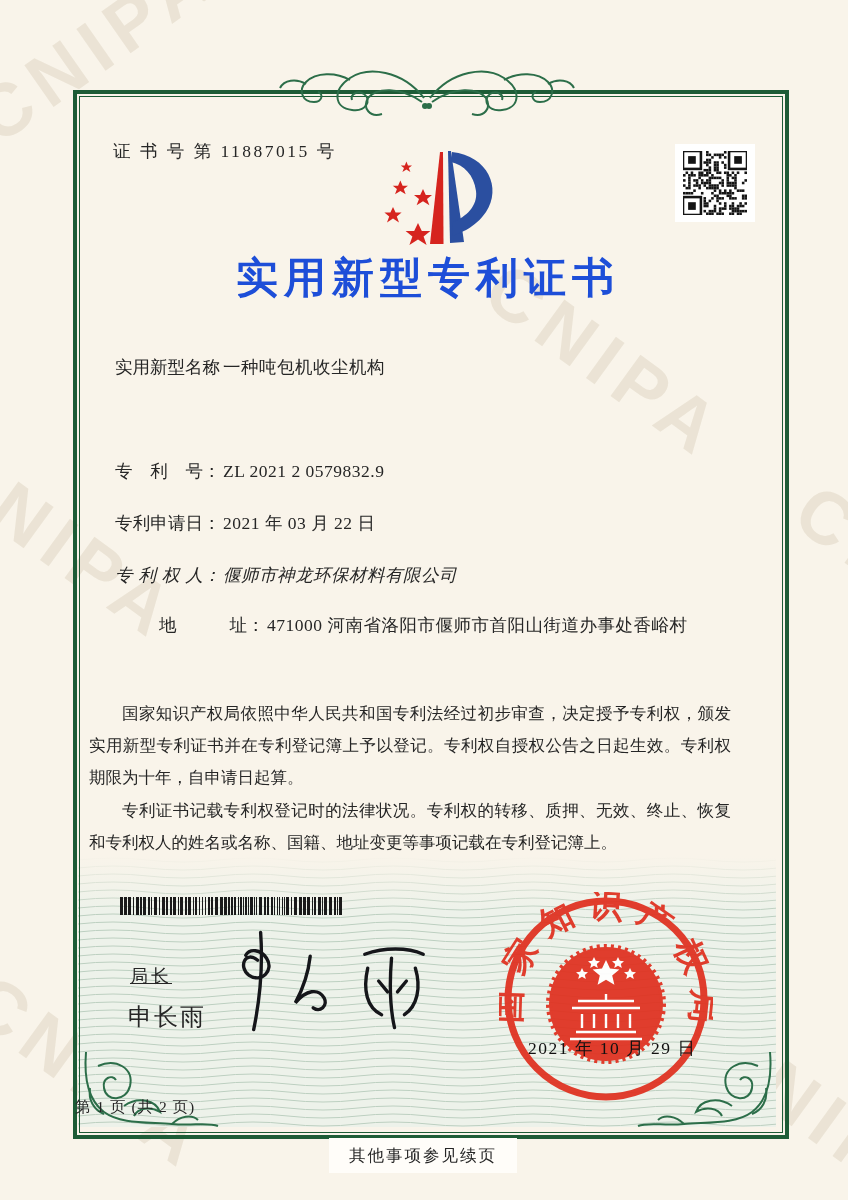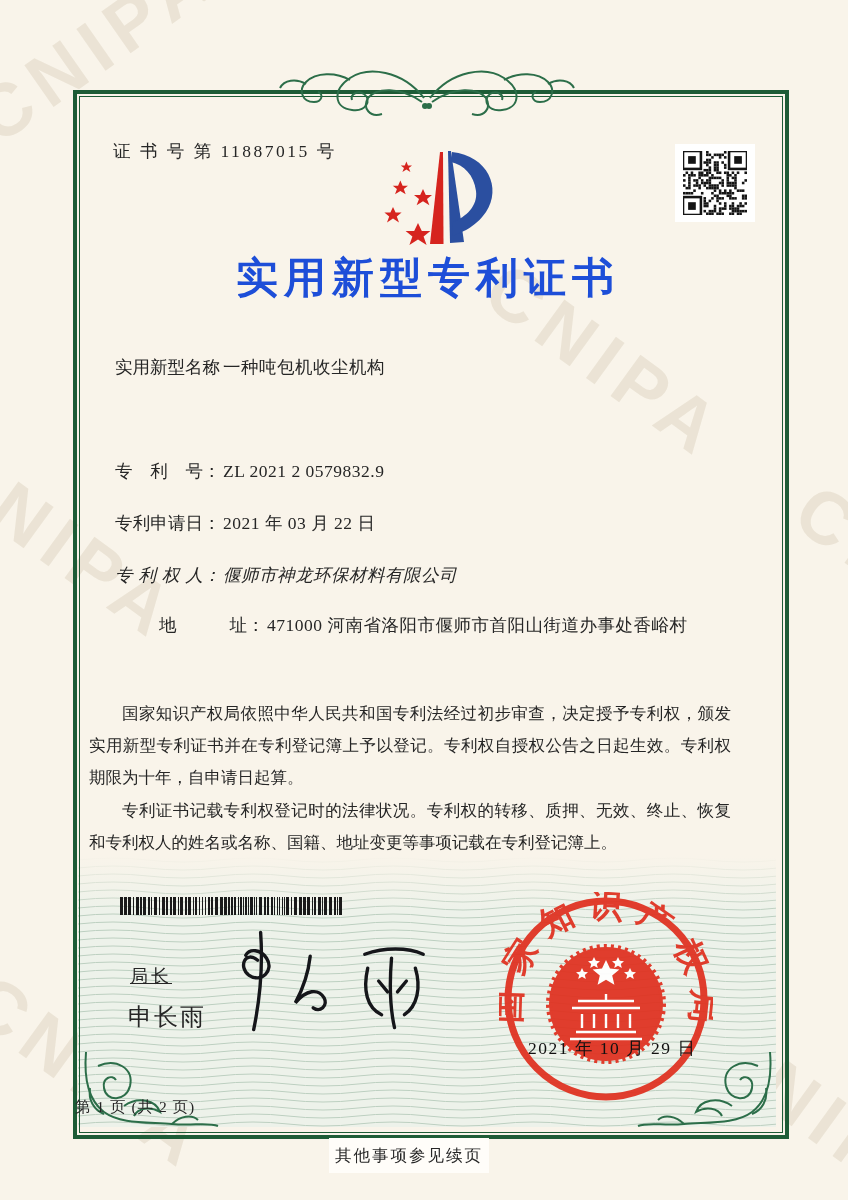--- a/index.html
+++ b/index.html
@@ -39,21 +39,21 @@
   
   .barcode{position:absolute;left:120px;top:897px;z-index:4;}
   .dtitle{position:absolute;left:130px;top:964px;font-size:18px;letter-spacing:3px;z-index:4;text-decoration:underline;}
   .dname{position:absolute;left:128px;top:1001px;font-size:24px;letter-spacing:2px;z-index:4;}
   .sig{position:absolute;left:216px;top:926px;width:238px;height:110px;z-index:5;}
   .seal{position:absolute;left:499px;top:892px;width:214px;height:214px;z-index:4;opacity:.93;}
   .sealdate{position:absolute;left:528px;top:1036px;font-size:17.5px;letter-spacing:1.5px;
             color:#111;z-index:6;}
   .pageinfo{position:absolute;left:75px;top:1097px;width:706px;
             font-size:15.5px;letter-spacing:1px;z-index:4;}
-  .contnote{position:absolute;left:329px;top:1138px;width:160px;height:35px;background:#fffdf9;
+  .contnote{position:absolute;left:329px;top:1138px;width:188px;height:35px;background:#fffdf9;
             text-align:center;line-height:35px;font-size:16.5px;letter-spacing:2px;z-index:4;}
 </style>
 </head>
 <body>
 
 <div class="page">
 
   <div class="wm" style="left:-42px;top:4px;transform:rotate(-35deg);">CNIPA</div>
   <div class="wm" style="left:468px;top:318px;transform:rotate(36deg);">CNIPA</div>
   <div class="wm" style="left:-78px;top:500px;transform:rotate(36deg);">CNIPA</div>

